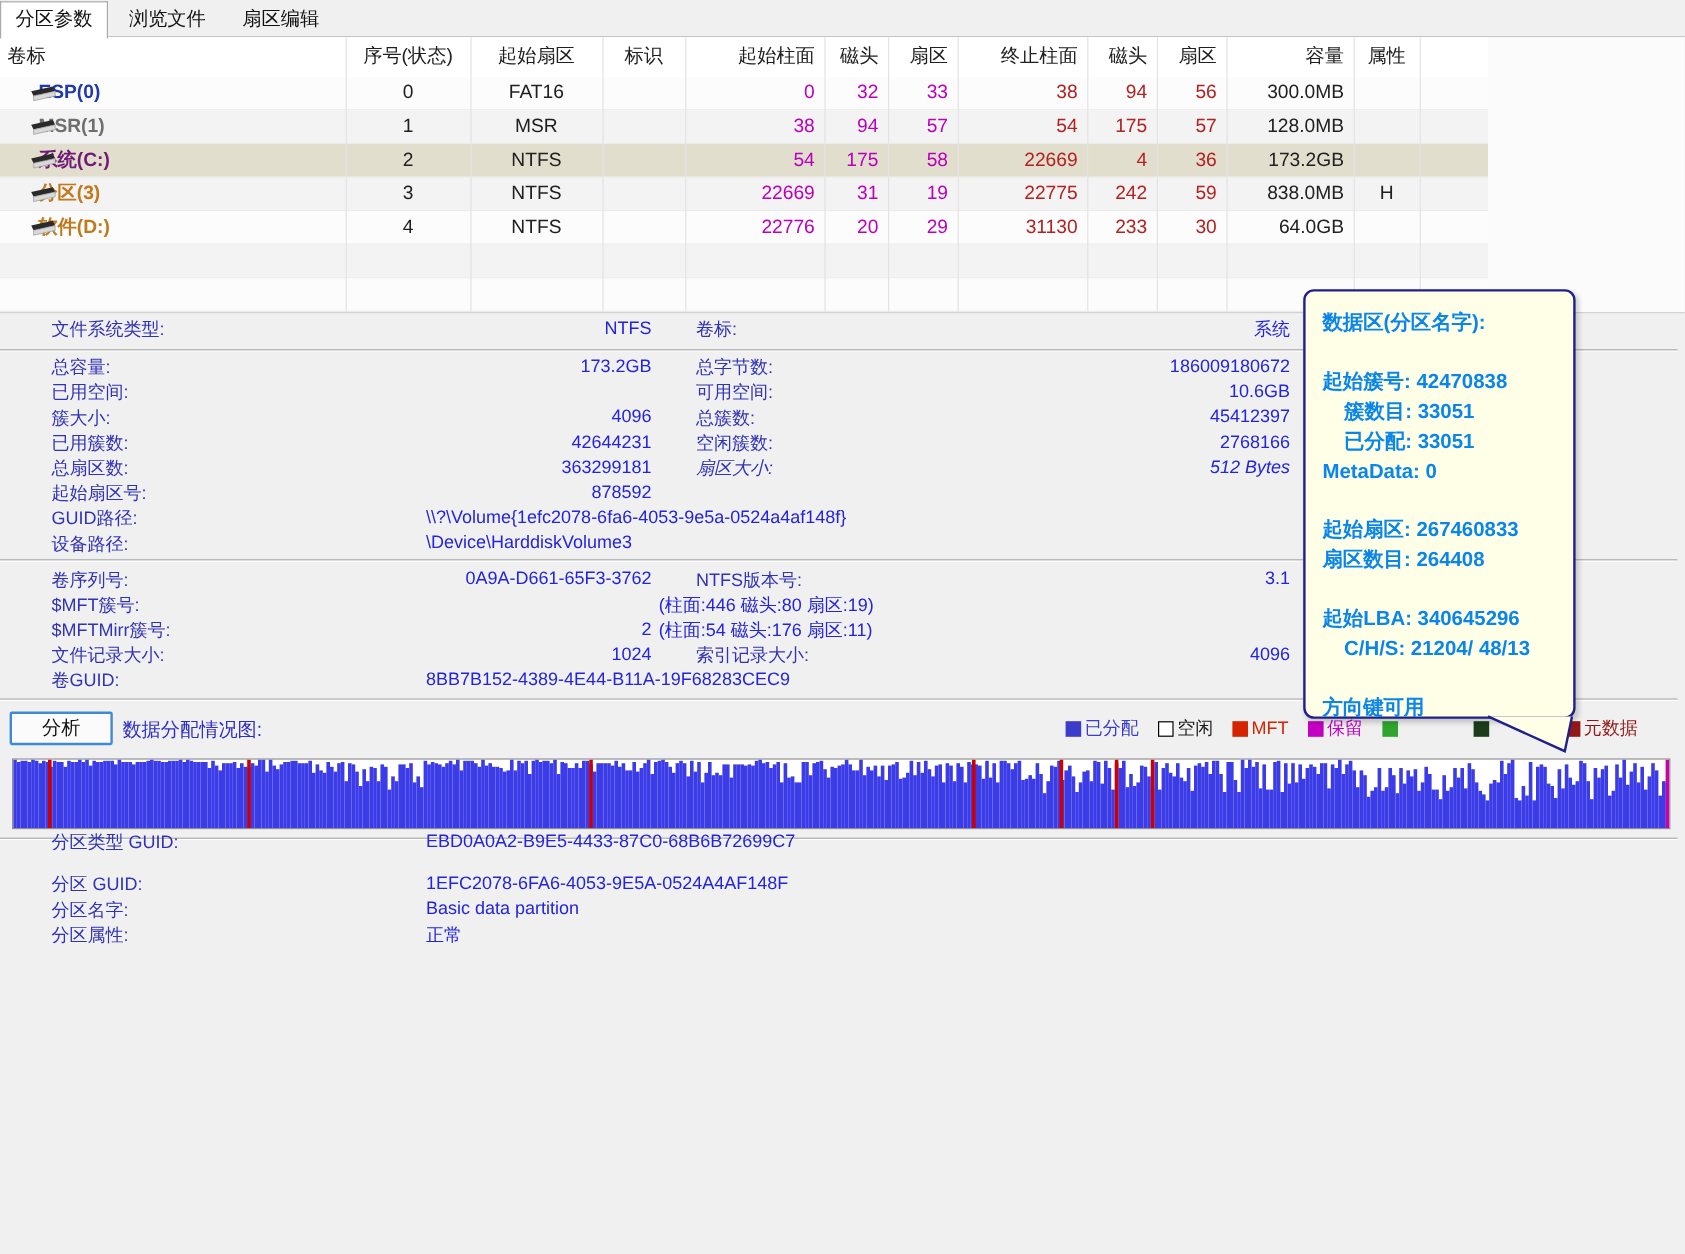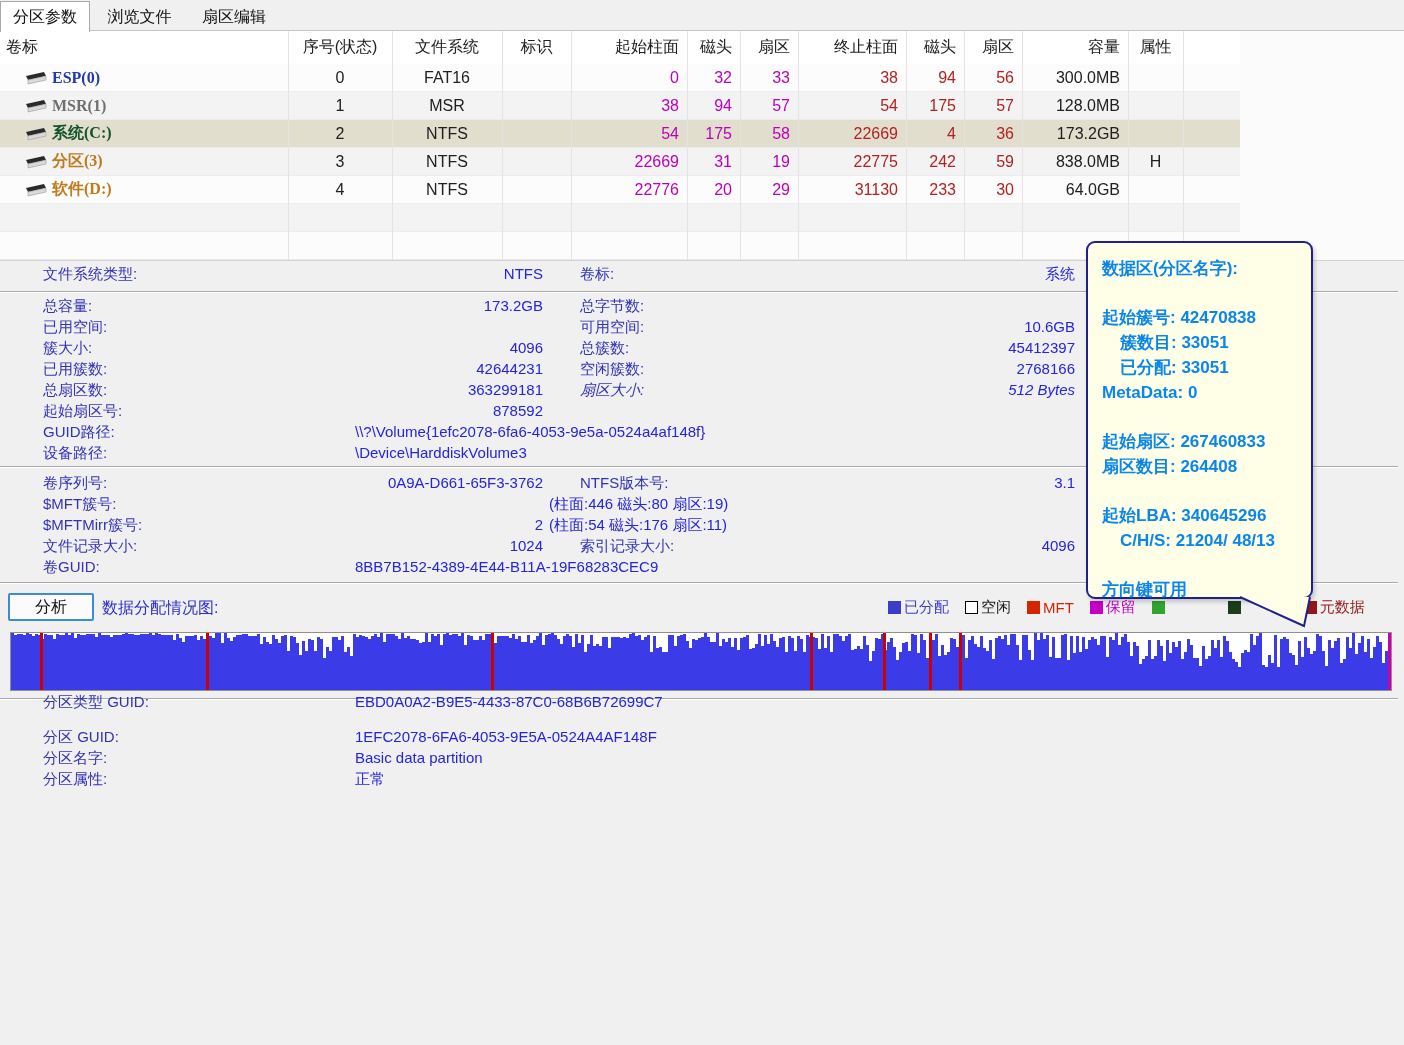--- a/index.html
+++ b/index.html
@@ -14,29 +14,29 @@
 
   
   .table-area { position:absolute; top:31px; left:0; width:1404px; height:229px; background:#fbfbfb; }
   .thead { position:absolute; top:0; left:0; width:1240px; height:33px; background:#fff; }
   .tbody { position:absolute; top:33px; left:0; width:1240px; }
   .trow  { position:relative; width:1240px; height:28px; border-bottom:1px solid #ececec; }
   .trow.stripe-a { background:#fcfcfc; } .trow.stripe-b { background:#f3f3f3; }
   .trow.selected { background:#e1dece; }
   .cell { position:absolute; top:0; height:100%; display:flex; align-items:center; white-space:nowrap; overflow:hidden; }
   .hcell { font-size:16px; color:#202020; }
-  .al { justify-content:flex-start; padding-left:6px;font-family:Liberation Serif, serif; }
+  .al { justify-content:flex-start; padding-left:6px; }
   .ac { justify-content:center; }
   .ar { justify-content:flex-end; padding-right:8px; }
   .c0 { left:0; width:288px; } .c1 { left:288px; width:104px; } .c2 { left:392px; width:110px; }
   .c3 { left:502px; width:69px; } .c4 { left:571px; width:116px; } .c5 { left:687px; width:53px; }
   .c6 { left:740px; width:58px; } .c7 { left:798px; width:108px; } .c8 { left:906px; width:58px; }
   .c9 { left:964px; width:58px; } .c10 { left:1022px; width:106px; } .c11 { left:1128px; width:55px; }
   .vline { position:absolute; top:0; width:1px; height:229px; background:#e3e3e3; }
-  .vol-label { font-weight:bold; padding-left:52px; }
+  .vol-label { font-weight:bold; padding-left:32px; }
   .disk-ico { position:absolute; left:24px; top:7px; }
   .magenta { color:#bb00bb; } .brick { color:#b22222; } .dark { color:#202020; }
 
   
   .pane { position:absolute; top:260px; left:0; width:1404px; height:785px; background:#f0f0f0; border-top:1px solid #d2d2d2; }
   .sep { position:absolute; left:0; width:1398px; height:2px; border-top:1px solid #a9a9a9; background:#ffffff; }
   .drow { position:absolute; left:0; width:1398px; height:21px; font-size:15px; white-space:nowrap;margin-left:35px; }
   .dlabel  { position:absolute; left:8px;  color:#3232b4; }
   .dlabel2 { position:absolute; left:545px; color:#3232b4; }
   .dval   { position:absolute; left:0; width:508px; text-align:right; color:#2424dd; }
@@ -76,21 +76,21 @@
 <div class="tabbar">
   <div class="tab active">分区参数</div>
   <div class="tab">浏览文件</div>
   <div class="tab">扇区编辑</div>
 </div>
 
 <div class="table-area">
   <div class="thead">
       <div class="cell hcell c0 al">卷标</div>
       <div class="cell hcell c1 ac">序号(状态)</div>
-      <div class="cell hcell c2 ac">文件系统</div>
+      <div class="cell hcell c2 ac">起始扇区</div>
       <div class="cell hcell c3 ac">标识</div>
       <div class="cell hcell c4 ar">起始柱面</div>
       <div class="cell hcell c5 ar">磁头</div>
       <div class="cell hcell c6 ar">扇区</div>
       <div class="cell hcell c7 ar">终止柱面</div>
       <div class="cell hcell c8 ar">磁头</div>
       <div class="cell hcell c9 ar">扇区</div>
       <div class="cell hcell c10 ar">容量</div>
       <div class="cell hcell c11 ac">属性</div>
     </div>
@@ -123,21 +123,21 @@
         <div class="cell c4 ar magenta">38</div>
         <div class="cell c5 ar magenta">94</div>
         <div class="cell c6 ar magenta">57</div>
         <div class="cell c7 ar brick">54</div>
         <div class="cell c8 ar brick">175</div>
         <div class="cell c9 ar brick">57</div>
         <div class="cell c10 ar dark">128.0MB</div>
         <div class="cell c11 ac dark"></div>
       </div>
       <div class="trow selected">
-        <div class="cell c0 al vol-label" style="color: #14532d;">系统(C:)<div class="disk-ico"><svg width="24" height="14" viewBox="0 0 24 14">
+        <div class="cell c0 al vol-label" style="color: #701a75;">系统(C:)<div class="disk-ico"><svg width="24" height="14" viewBox="0 0 24 14">
               <polygon points="2,5 20,1 22,5 4,9" fill="#2a2a2a"></polygon>
               <polygon points="4,9 22,5 22,9 4,13" fill="#d9d9d9" stroke="#9a9a9a" stroke-width="0.6"></polygon>
             </svg></div></div>
         <div class="cell c1 ac dark">2</div>
         <div class="cell c2 ac dark">NTFS</div>
         <div class="cell c3 ac dark"></div>
         <div class="cell c4 ar magenta">54</div>
         <div class="cell c5 ar magenta">175</div>
         <div class="cell c6 ar magenta">58</div>
         <div class="cell c7 ar brick">22669</div>
@@ -236,20 +236,21 @@
       <div class="drow" style="top: 162px;">
         <div class="dlabel">GUID路径:</div>
         <div class="dval-left">\\?\Volume{1efc2078-6fa6-4053-9e5a-0524a4af148f}</div>
       </div>
       <div class="drow" style="top: 183px;">
         <div class="dlabel">设备路径:</div>
         <div class="dval-left">\Device\HarddiskVolume3</div>
       </div>
       <div class="drow" style="top: 36px;">
         <div class="dlabel2">总字节数:</div>
+        <div class="dval2">186009180672</div>
       </div>
       <div class="drow" style="top: 57px;">
         <div class="dlabel2">可用空间:</div>
         <div class="dval2">10.6GB</div>
       </div>
       <div class="drow" style="top: 78px;">
         <div class="dlabel2">总簇数:</div>
         <div class="dval2">45412397</div>
       </div>
       <div class="drow" style="top: 99px;">

